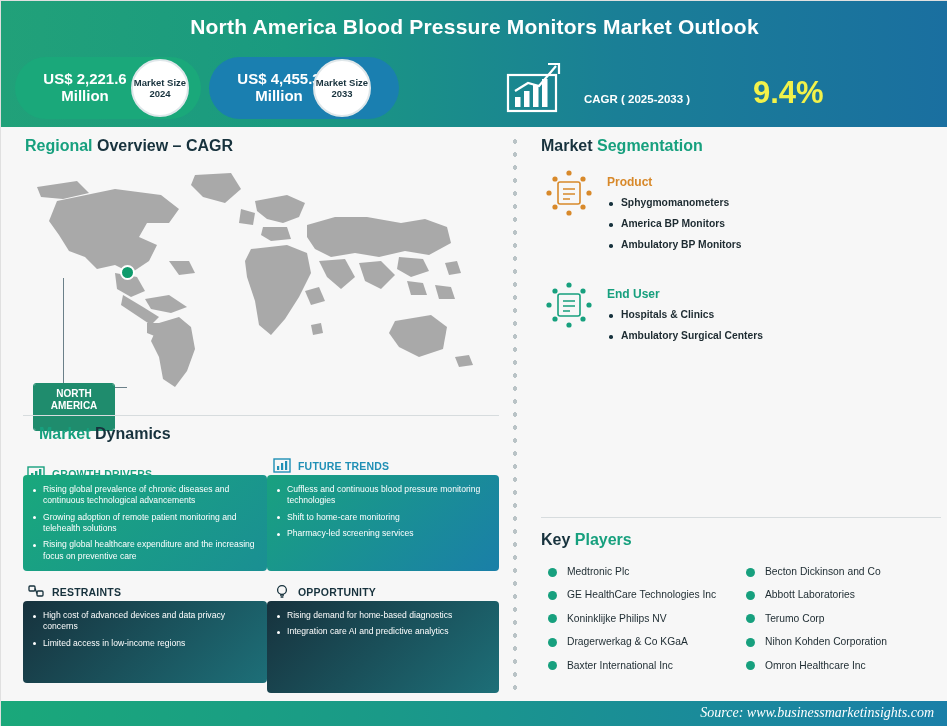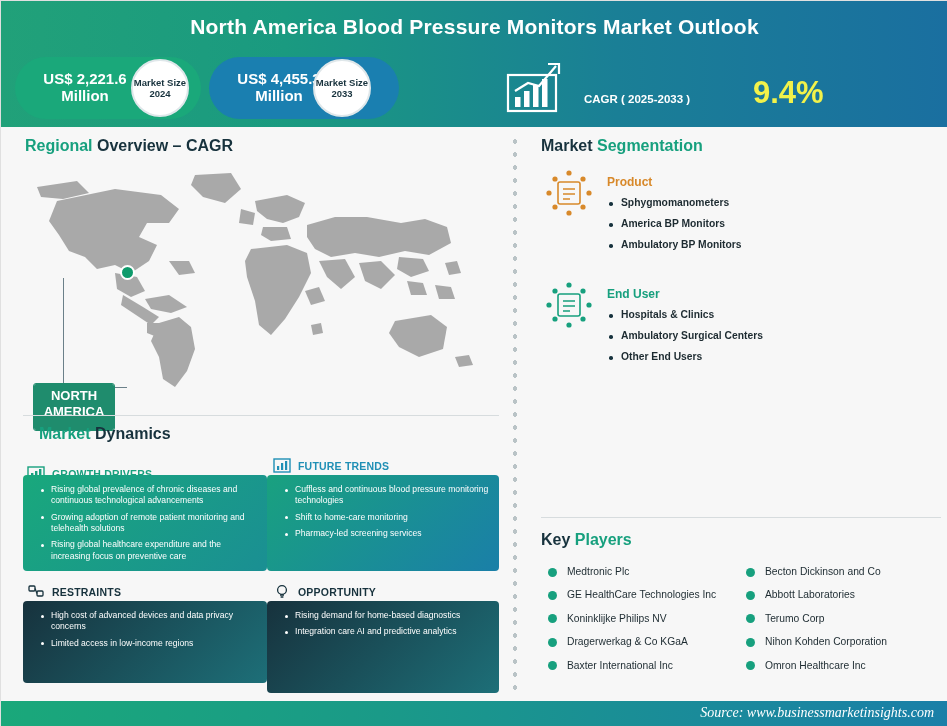--- a/index.html
+++ b/index.html
@@ -83,35 +83,35 @@
   .leader {
     position: absolute; left: 44px; top: 113px; width: 64px; height: 110px;
     border-left: 1.3px solid #6b8089; border-bottom: 1.3px solid #6b8089;
   }
   .map-callout {
     position: absolute; left: 14px; top: 218px; width: 82px; height: 48px;
     background: #ffffff; border: 1.4px solid #1f8c6d; border-radius: 3px;
     overflow: hidden; text-align: center;
   }
   .map-callout .co-top {
-    background: #1f8c6d; color: #fff; font-size: 13px; font-weight: bold;
+    background: #1f8c6d; color: #fff; font-size: 10px; font-weight: bold;
     padding: 4px 0 21px; line-height: 1.2;
   }
   .map-callout .co-val { color: #17323d; font-size: 11px; font-weight: bold; padding-top: 5px; }
   .divider { position: absolute; left: 22px; width: 476px; height: 1px; background: #d7dcde; }
   #div-1 { top: 288px; }
   
   #dynamics-title { position: absolute; left: 38px; top: 298px; }
   .dyn-head {
     position: absolute; display: flex; align-items: center; gap: 7px;
     font-size: 10.5px; font-weight: bold; letter-spacing: .2px;
   }
   .dyn-box {
     position: absolute; border-radius: 4px; color: #ffffff;
-    padding: 9px 10px 9px 18px;
+    padding: 9px 10px 9px 10px;
   }
   .dyn-box ul { list-style: none; }
   .dyn-box li {
     position: relative; padding-left: 10px; margin-bottom: 5px;
     font-size: 8.6px; line-height: 1.32;
   }
   .dyn-box li:before {
     content: ""; position: absolute; left: 0; top: 4.5px;
     width: 3px; height: 3px; border-radius: 50%; background: #ffffff;
   }
@@ -381,21 +381,20 @@
               <circle cx="10" cy="10" r="2.6"></circle>
           </g>
           <rect x="13" y="13" width="22" height="22" rx="2" fill="none" stroke="#17a07e" stroke-width="1.6"></rect>
           <path d="M18 20 h12 M18 25 h12 M18 30 h7" stroke="#17a07e" stroke-width="1.5"></path>
         </svg>
       </div>
       <div class="seg-name" style="left:86px; top:160px; color:#17a07e;">End User</div>
       <ul class="seg-list" style="left:86px; top:182px; width:320px;">
         <li>Hospitals &amp; Clinics</li>
         <li>Ambulatory Surgical Centers</li>
-        <li>Other End Users</li>
       </ul>
 
       <div id="div-2"></div>
 
       <div class="sec-title dark" id="kp-title">
         <span class="t1">Key </span><span class="t2">Players</span>
       </div>
 
       <ul class="kp-list" id="kp-col-1">
         <li>Medtronic Plc</li>

